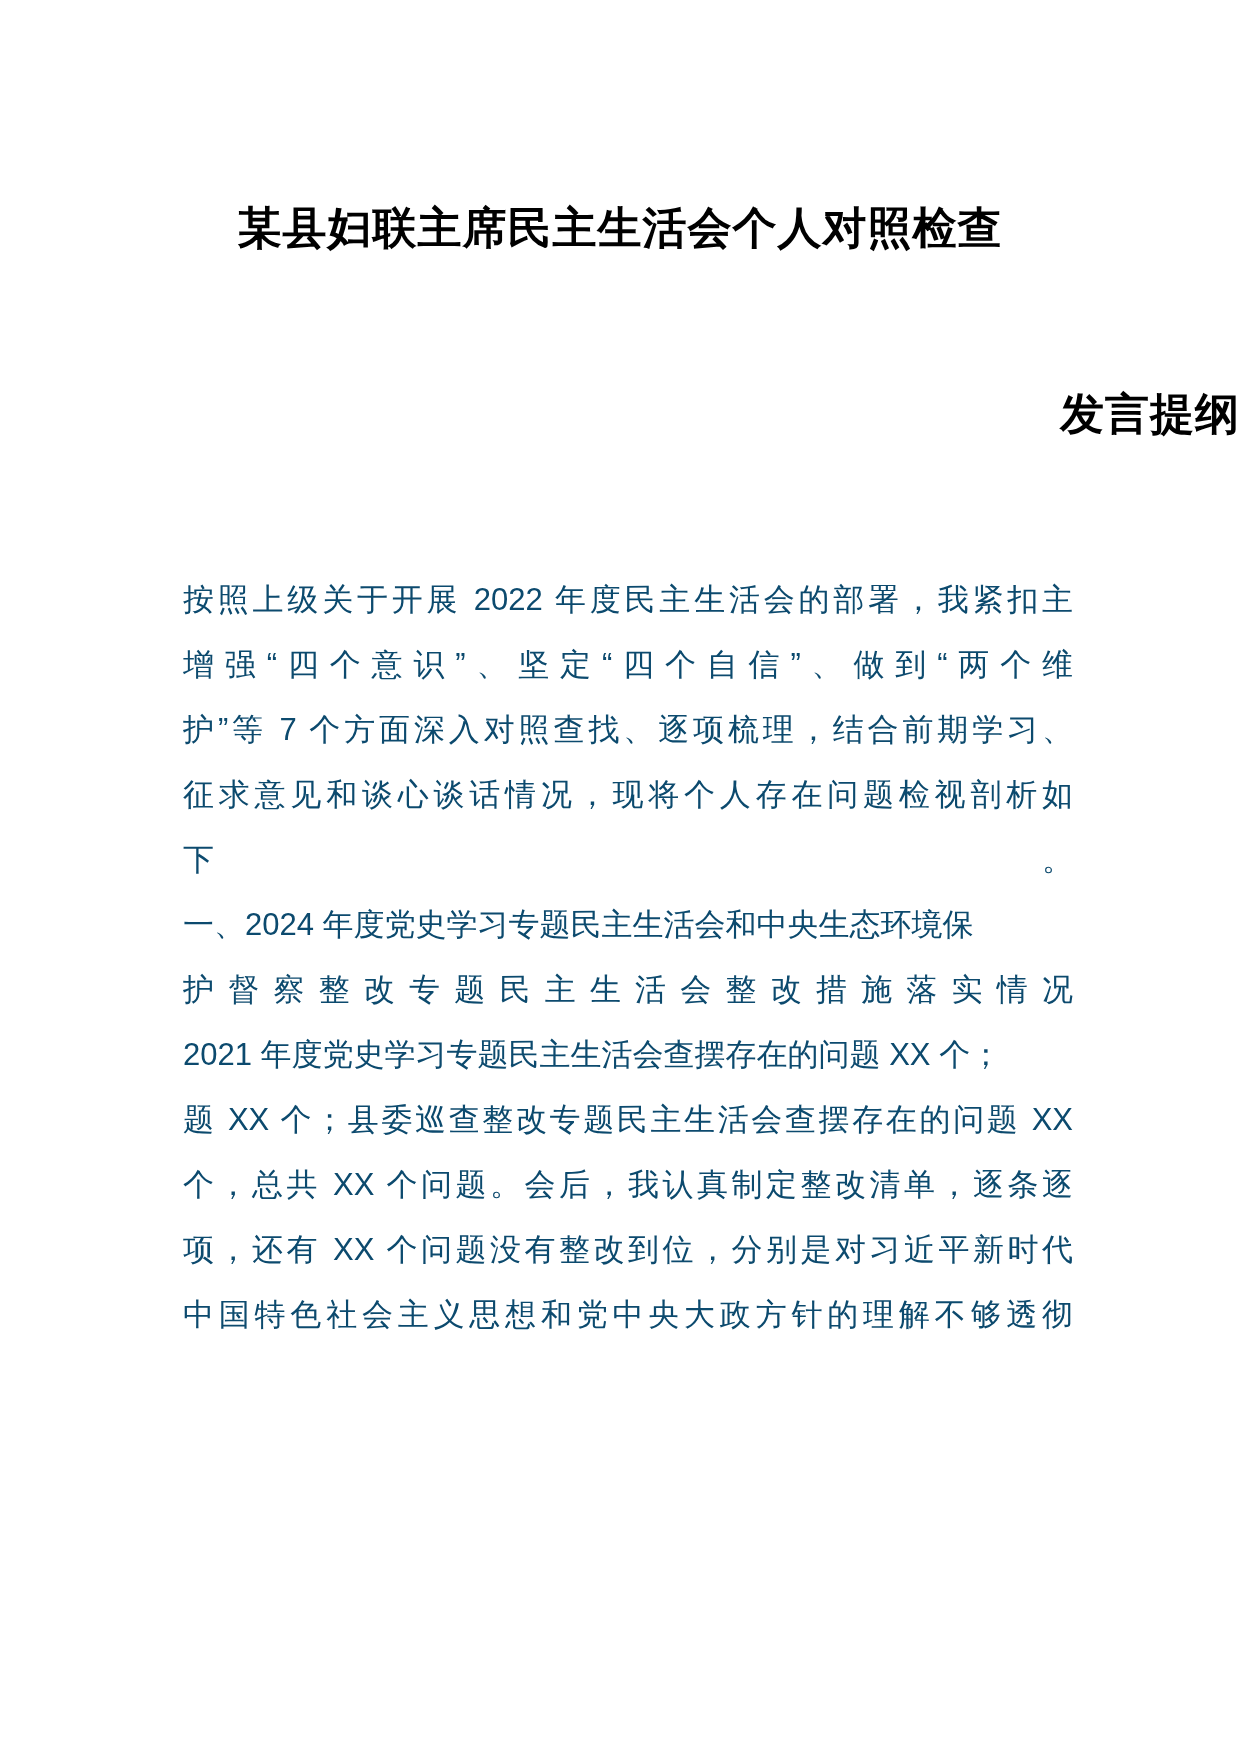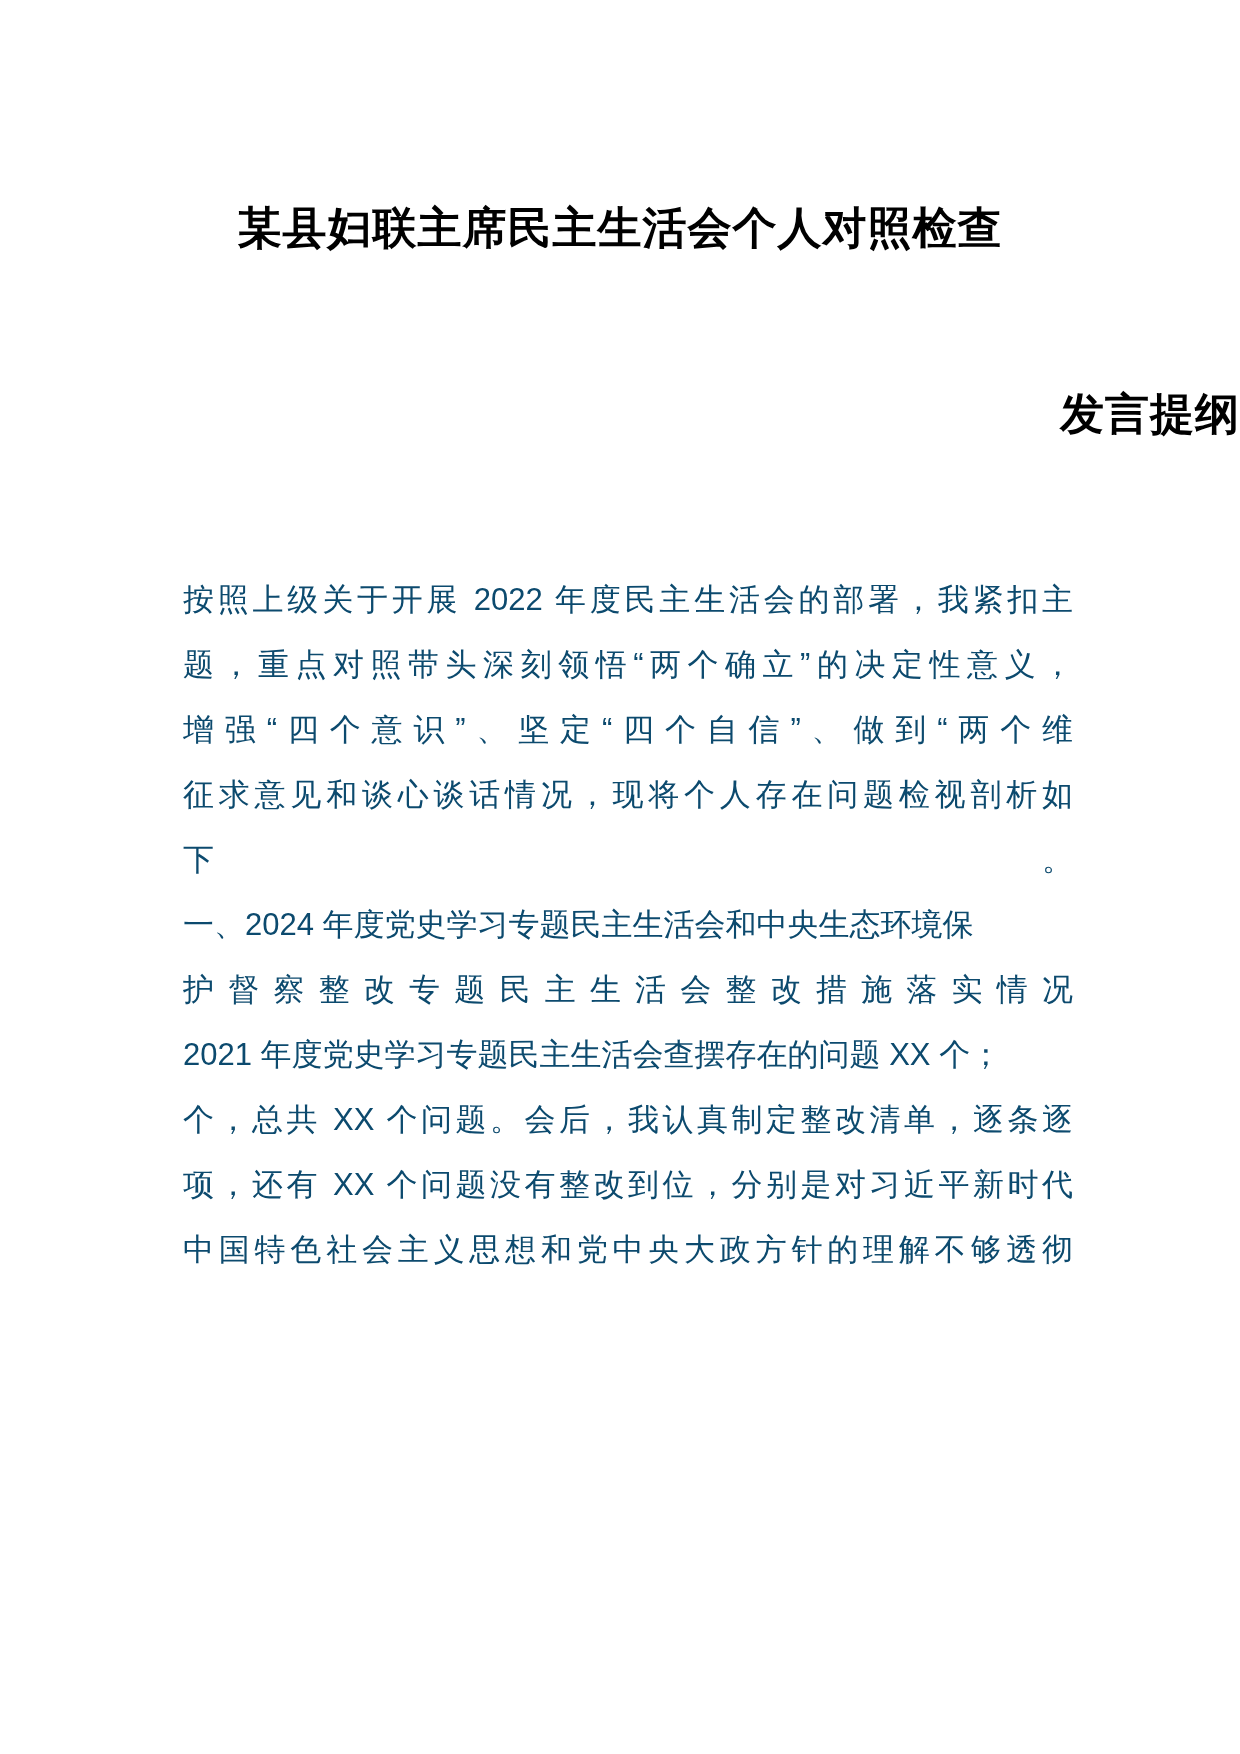--- a/index.html
+++ b/index.html
@@ -58,25 +58,26 @@
 <body>
 
 <div class="page">
 
   <div class="doc-title t1">某县妇联主席民主生活会个人对照检查</div>
 
   <div class="doc-title t2">发言提纲</div>
 
   <div class="body-block">
     <div class="line">按照上级关于开展 2022 年度民主生活会的部署，我紧扣主</div>
-    <div class="line">题，重点对照带头深刻领悟“两个确立”的决定性意义，</div>
     <div class="line">增强“四个意识”、坚定“四个自信”、做到“两个维</div>
+    <div class="line">护”等 7 个方面深入对照查找、逐项梳理，结合前期学习、</div>
     <div class="line">征求意见和谈心谈话情况，现将个人存在问题检视剖析如</div>
     <div class="line">下。</div>
     <div class="line">一、2024 年度党史学习专题民主生活会和中央生态环境保</div>
     <div class="line">护督察整改专题民主生活会整改措施落实情况</div>
     <div class="line">2021 年度党史学习专题民主生活会查摆存在的问题 XX 个；</div>
+    <div class="line">题 XX 个；县委巡查整改专题民主生活会查摆存在的问题 XX</div>
     <div class="line">个，总共 XX 个问题。会后，我认真制定整改清单，逐条逐</div>
     <div class="line">项，还有 XX 个问题没有整改到位，分别是对习近平新时代</div>
     <div class="line">中国特色社会主义思想和党中央大政方针的理解不够透彻</div>
   </div>
 
 </div>
 
 </body></html>

